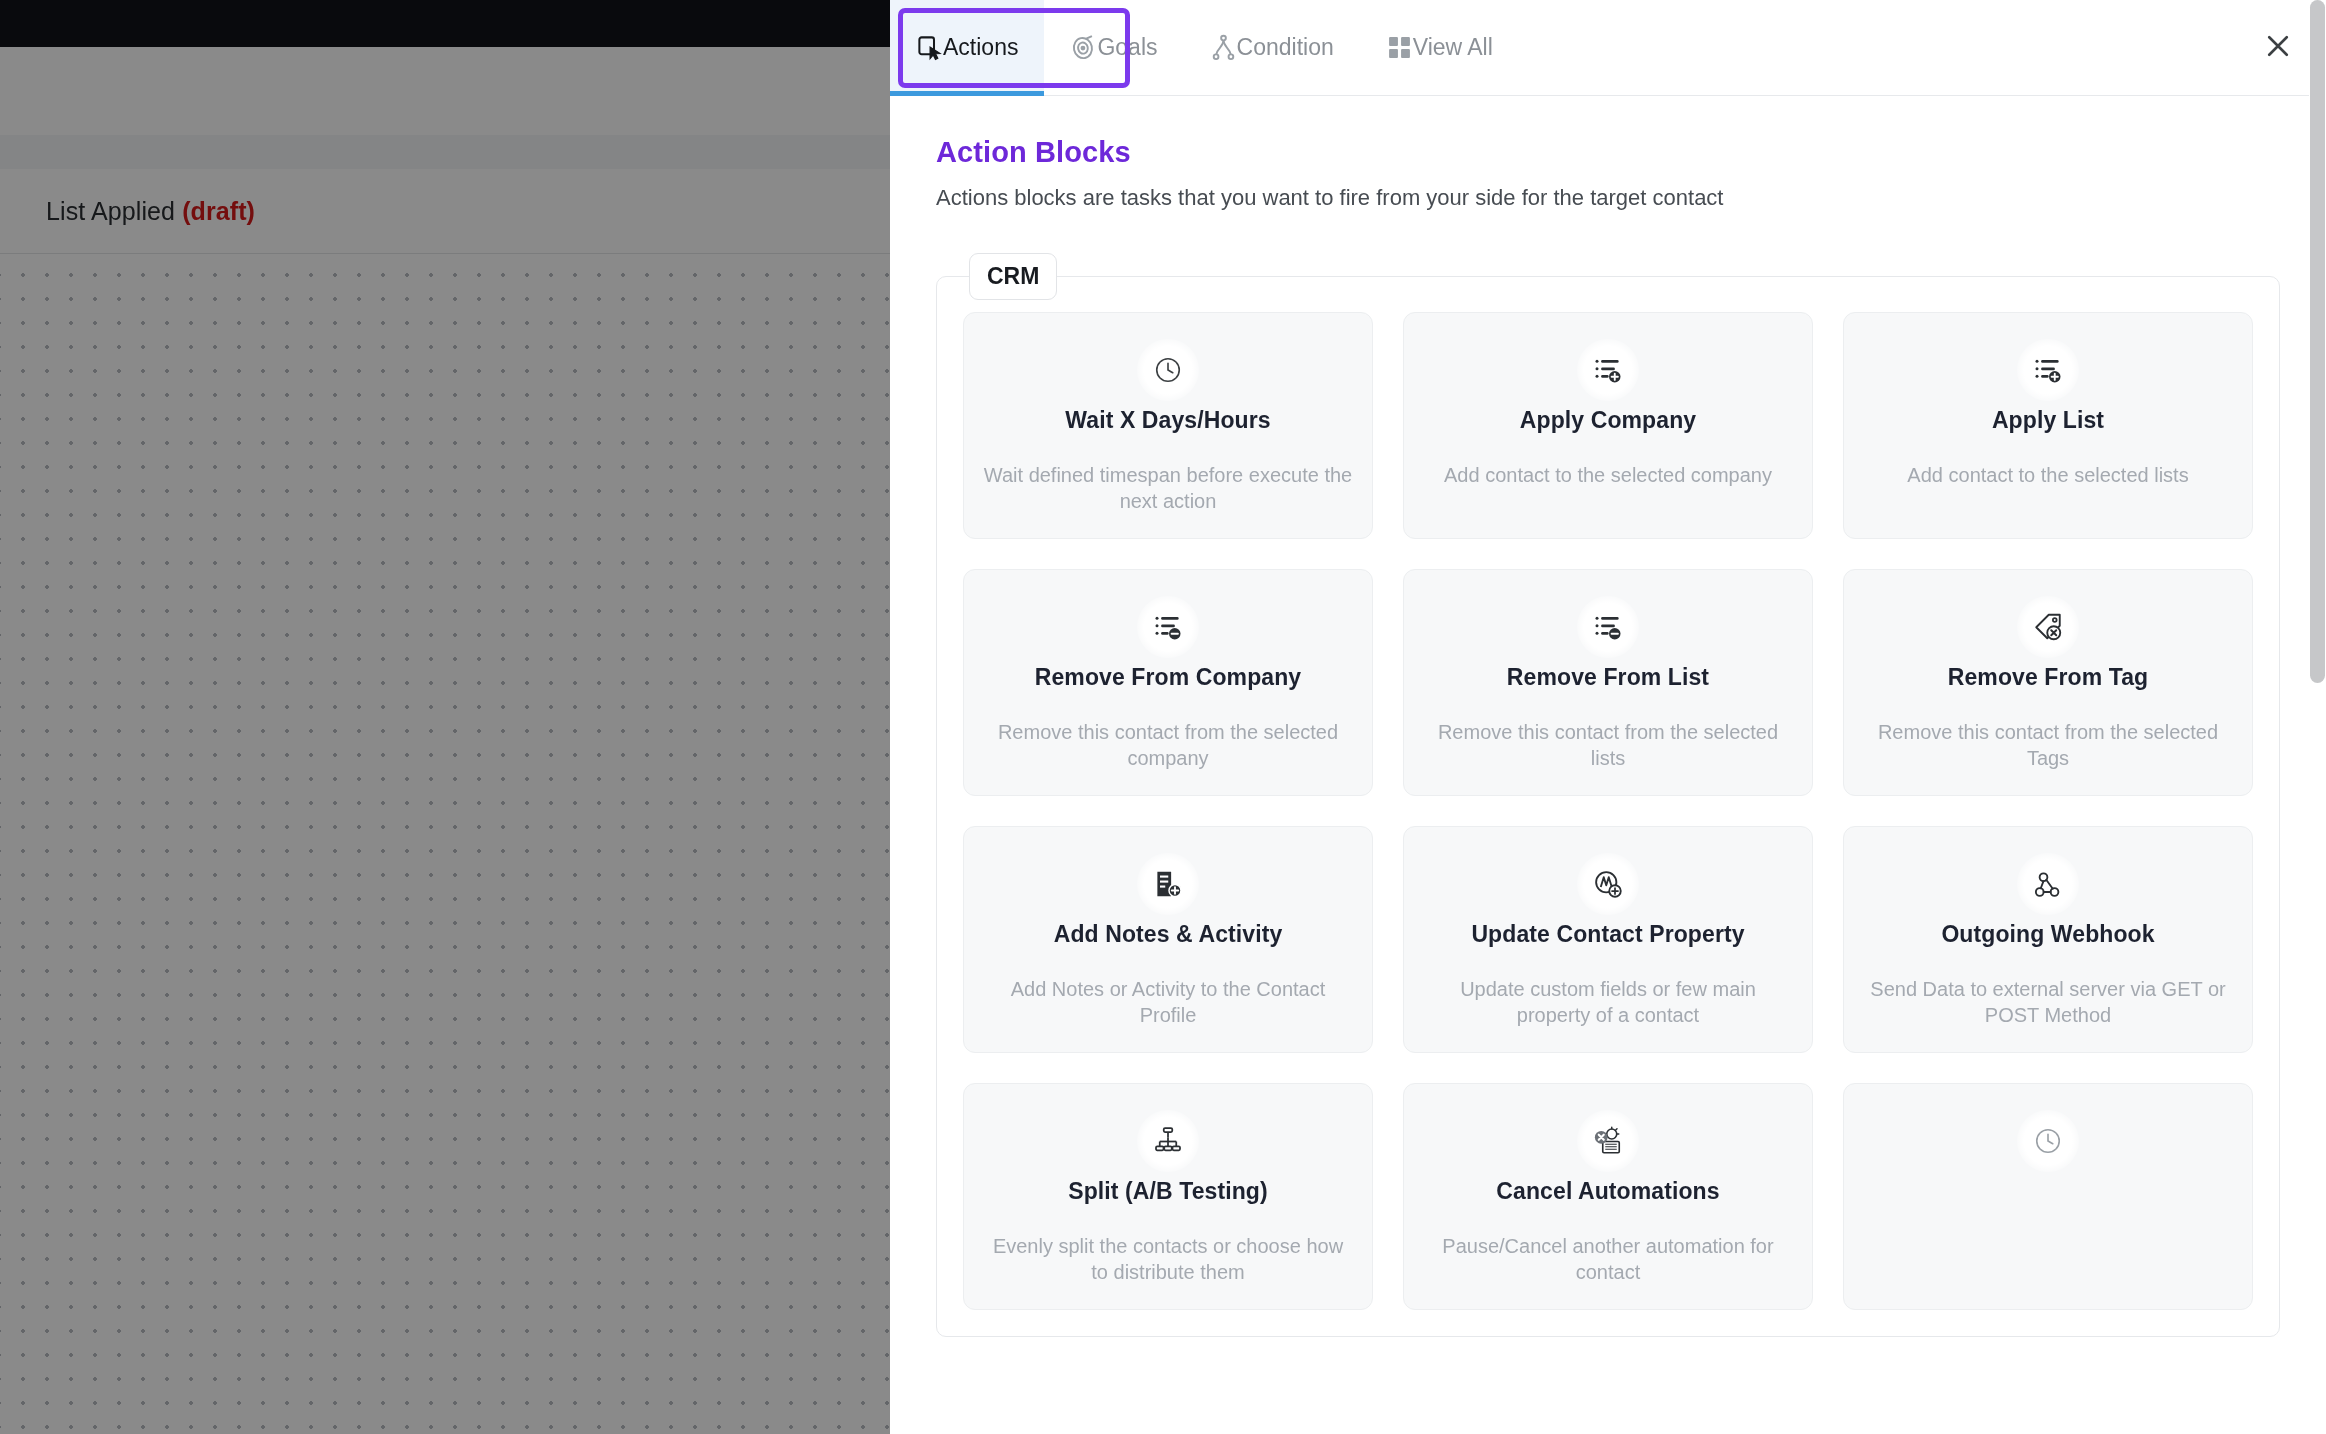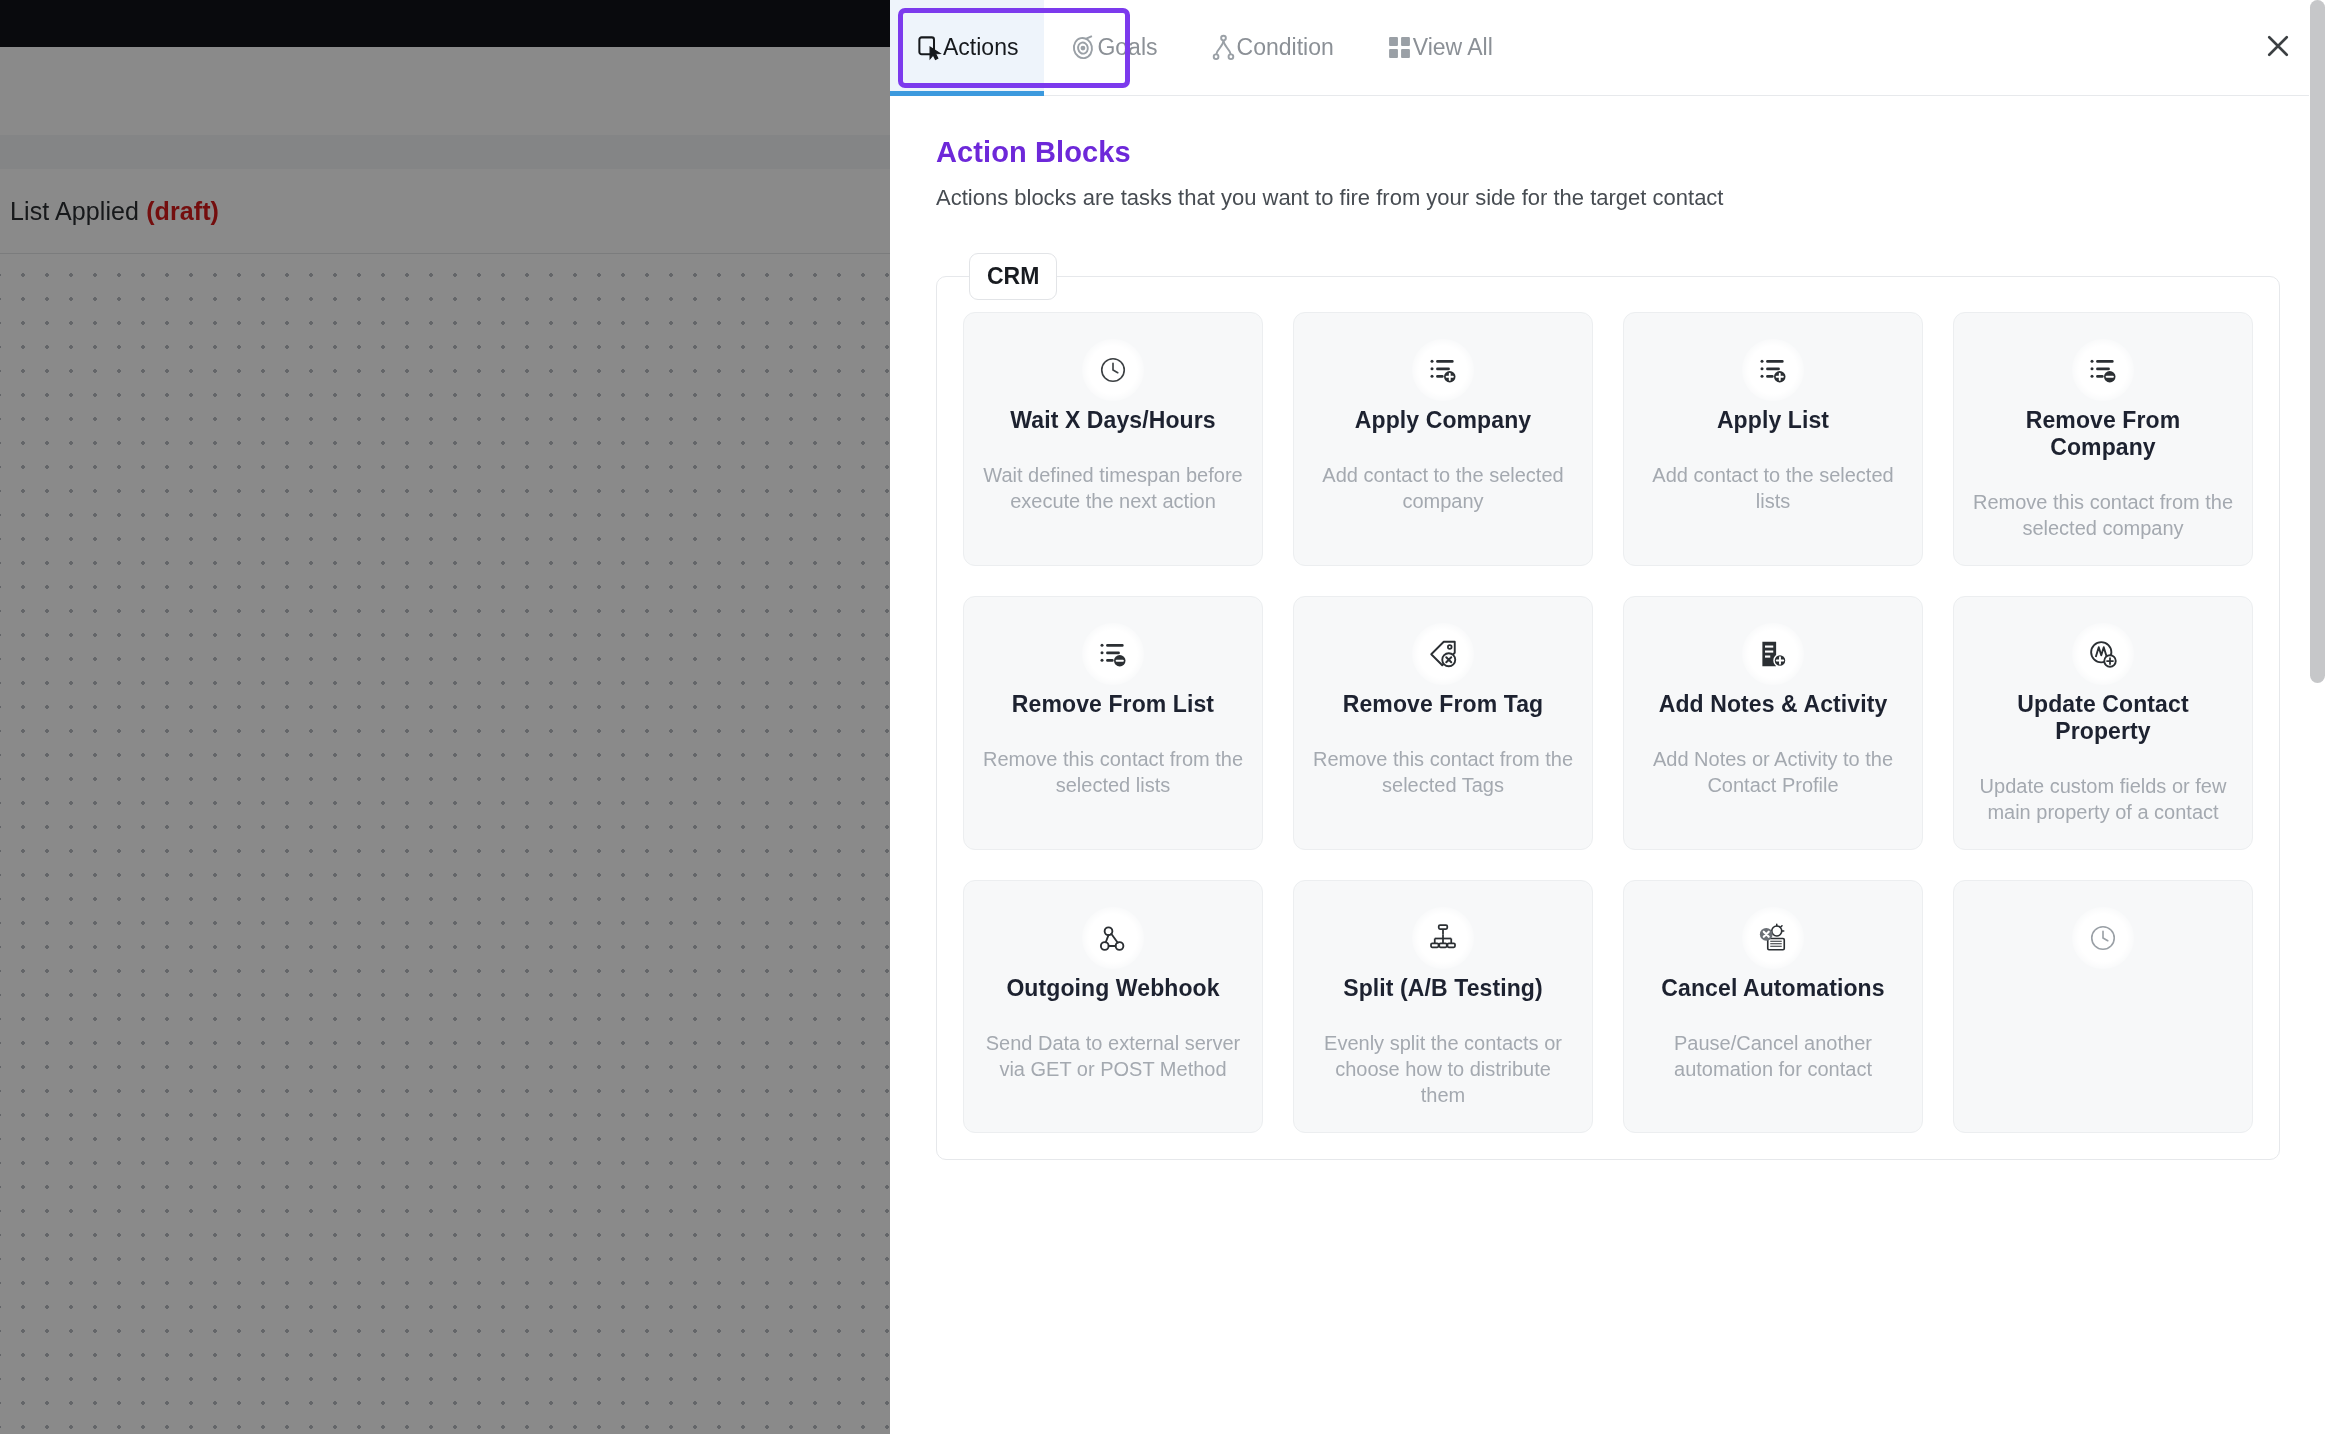--- a/index.html
+++ b/index.html
@@ -24,21 +24,21 @@
     background: #ffffff;
   }
   .bd-subband {
     position: absolute; left: 0; top: 135px; width: 890px; height: 34px;
     background: #f4f5f7;
   }
   .bd-titlebar {
     position: absolute; left: 0; top: 169px; width: 890px; height: 85px;
     background: #ffffff;
     border-bottom: 1px solid #e3e5e8;
-    display: flex; align-items: center;
+    display: flex; align-items: center; padding-left: 36px;
   }
   .bd-title {
     margin-left: 10px;
     font-size: 25px; color: #2b2f33; letter-spacing: .1px;
   }
   .bd-title .draft { color: #d71b1b; font-weight: bold; }
   .bd-canvas {
     position: absolute; left: 0; top: 254px; width: 890px; height: 1180px;
     background-color: #ffffff;
     background-image: radial-gradient(circle, #b9bdc2 1.6px, transparent 1.7px);
@@ -120,21 +120,21 @@
     margin-left: 6px;
     padding: 9px 17px;
     border: 1px solid #e2e4e7;
     border-radius: 9px;
     background: #ffffff;
     font-size: 23px; font-weight: bold; color: #181b20;
   }
 
   .grid {
     display: grid;
-    grid-template-columns: repeat(4, 1fr);
+    grid-template-columns: repeat(3, 1fr);
     gap: 30px;
     margin-top: 12px;
   }
 
   .card {
     position: relative;
     background: #f7f8f9;
     border: 1px solid #eceef0;
     border-radius: 12px;
     min-height: 155px;

